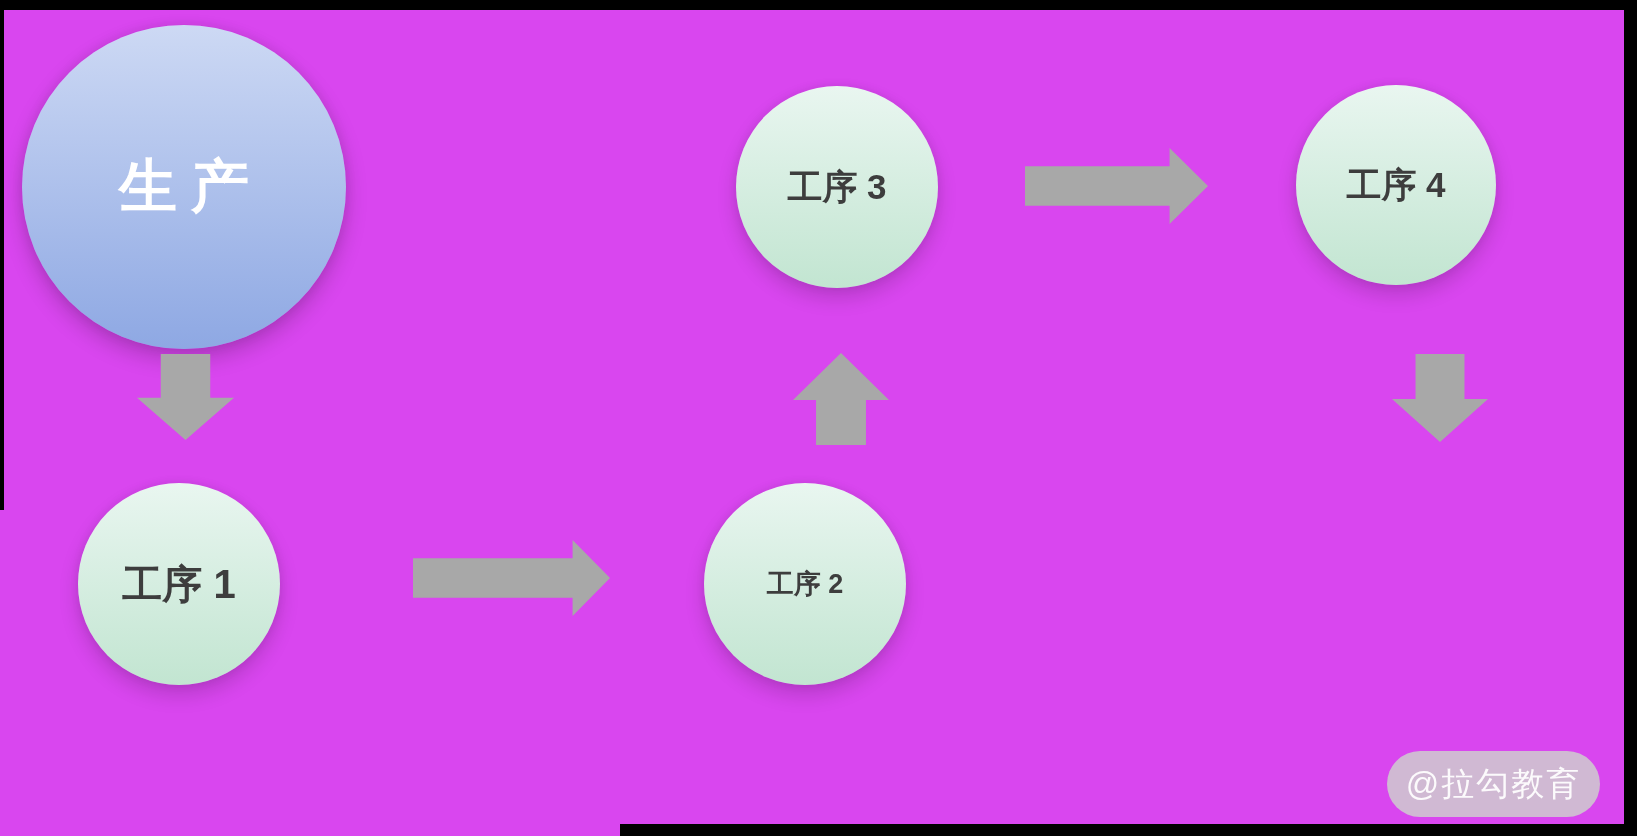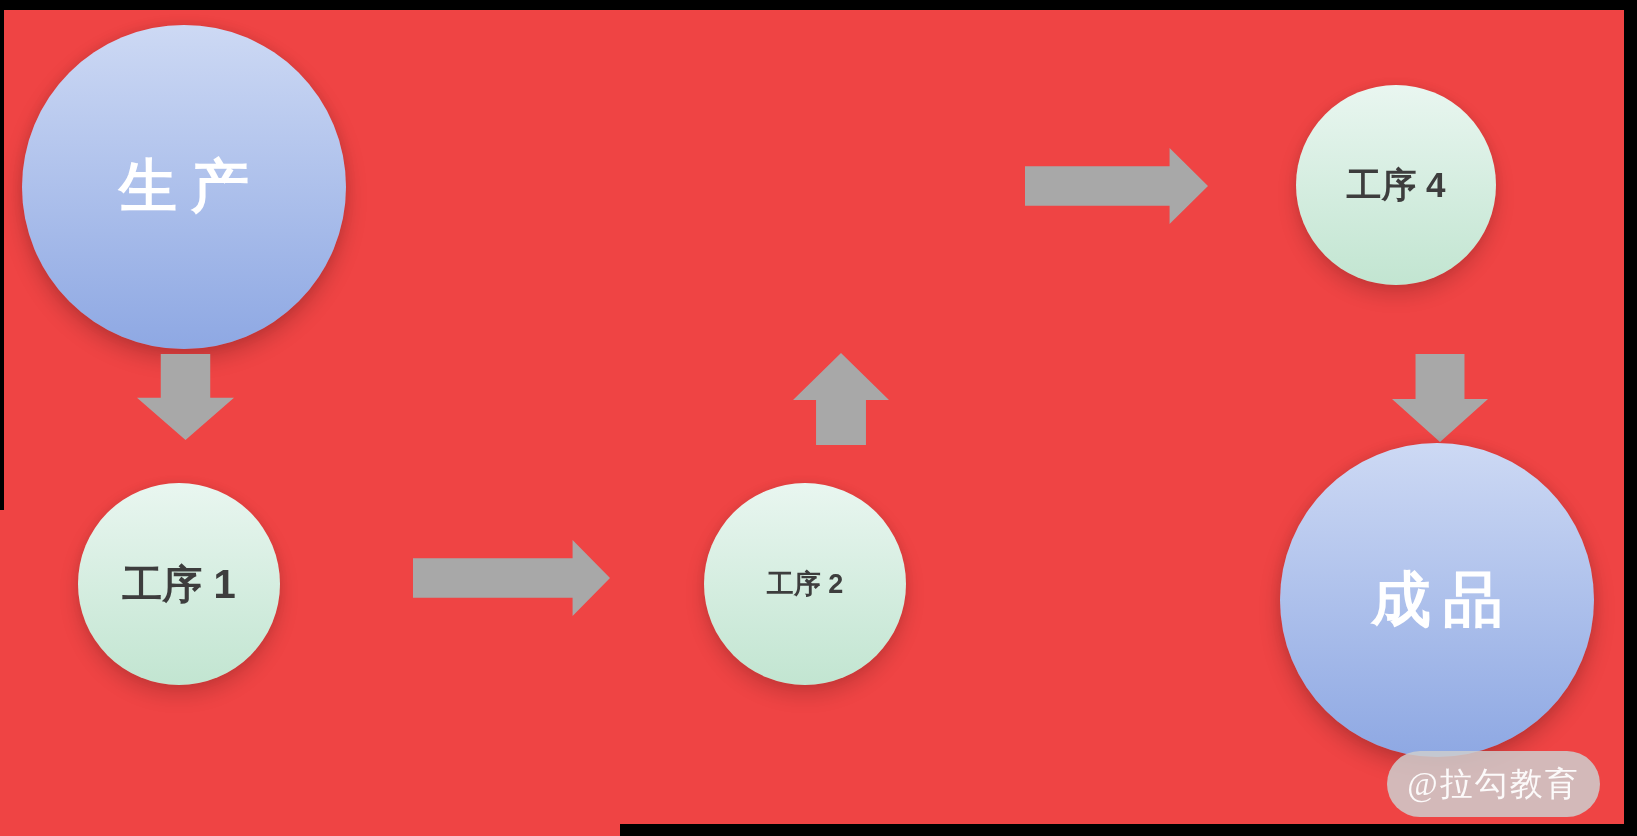--- a/index.html
+++ b/index.html
@@ -7,21 +7,21 @@
     padding: 0;
     width: 1637px;
     height: 836px;
     background: #ffffff;
     overflow: hidden;
     font-family: "Liberation Sans", "DejaVu Sans", sans-serif;
   }
   .stage {
     position: absolute;
     inset: 0;
-    background: #ef4444;
+    background: #d946ef;
   }
   
   .frame-top    { position:absolute; left:0; top:0; width:1637px; height:10px; background:#000; }
   .frame-left   { position:absolute; left:0; top:0; width:4px;  height:510px; background:#000; }
   .frame-right  { position:absolute; right:0; top:0; width:13px; height:836px; background:#000; }
   .frame-bottom { position:absolute; left:620px; bottom:0; width:1017px; height:12px; background:#000; }
 
   .node {
     position: absolute;
     border-radius: 50%;
@@ -75,21 +75,20 @@
     width: 213px;
     height: 66px;
     border-radius: 33px;
     background: rgba(206, 206, 206, 0.85);
     color: rgba(255, 255, 255, 0.92);
     font-size: 33px;
     display: flex;
     align-items: center;
     justify-content: center;
     letter-spacing: 2px;
-    font-family: Liberation Serif, serif;
   }
 </style>
 </head>
 <body>
 
 <div class="stage">
 
   <div class="node node-blue" id="node-production">
     <span>生产</span>
   </div>
@@ -101,32 +100,32 @@
   </div>
 
   <div class="arrow arrow-right-1" id="arrow-b"></div>
 
   <div class="node node-green" id="node-step2">
     <span>工序 2</span>
   </div>
 
   <div class="arrow arrow-up" id="arrow-c"></div>
 
+  <div class="node node-green" id="node-step3">
+    <span>工序 3</span>
+  </div>
 
   <div class="arrow arrow-right-2" id="arrow-d"></div>
 
   <div class="node node-green" id="node-step4">
     <span>工序 4</span>
   </div>
 
   <div class="arrow arrow-down" id="arrow-e"></div>
 
-  <div class="node node-blue" id="node-finished">
-    <span>成品</span>
-  </div>
 
   <div class="watermark">
     <span>@拉勾教育</span>
   </div>
 
   <div class="frame-top"></div>
   <div class="frame-left"></div>
   <div class="frame-right"></div>
   <div class="frame-bottom"></div>
 

